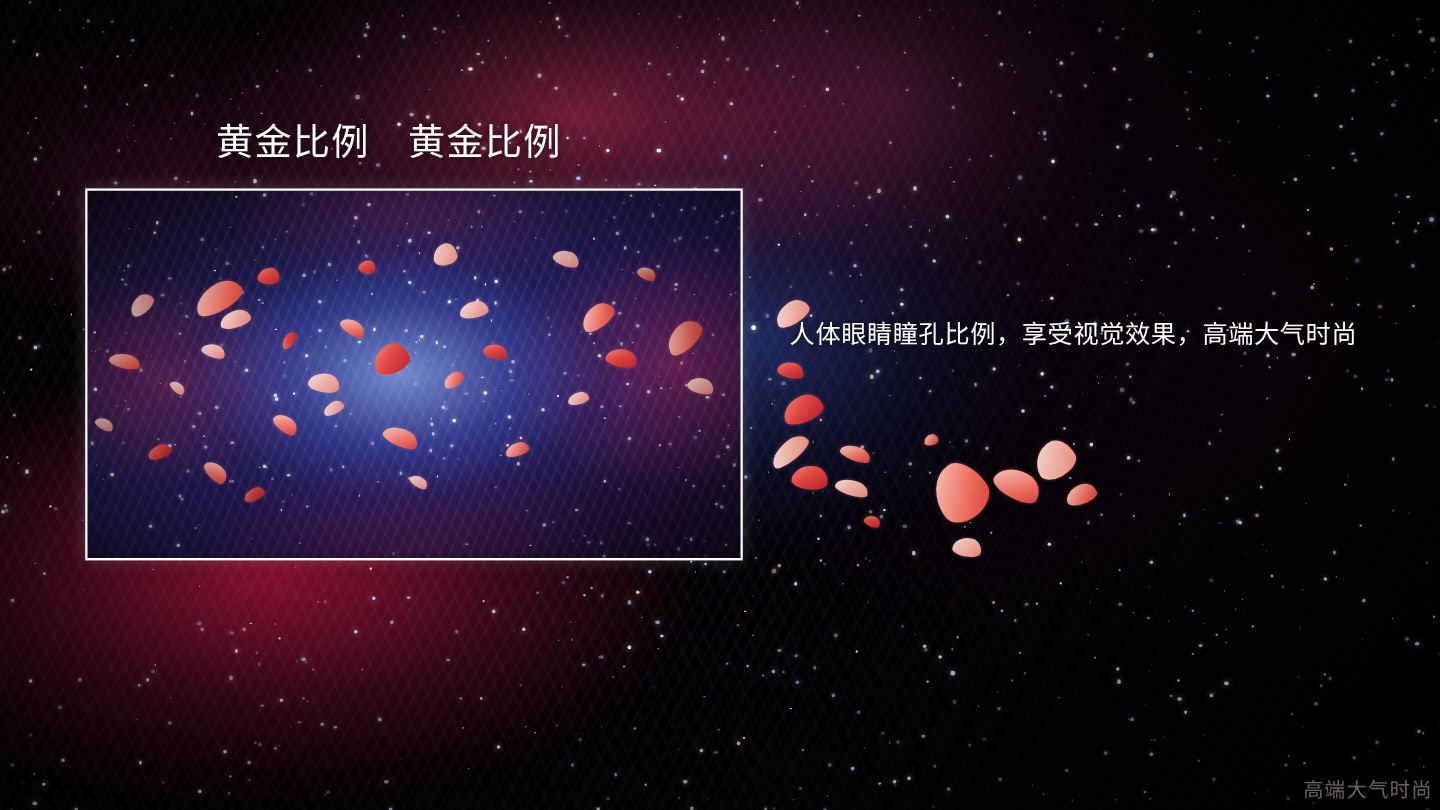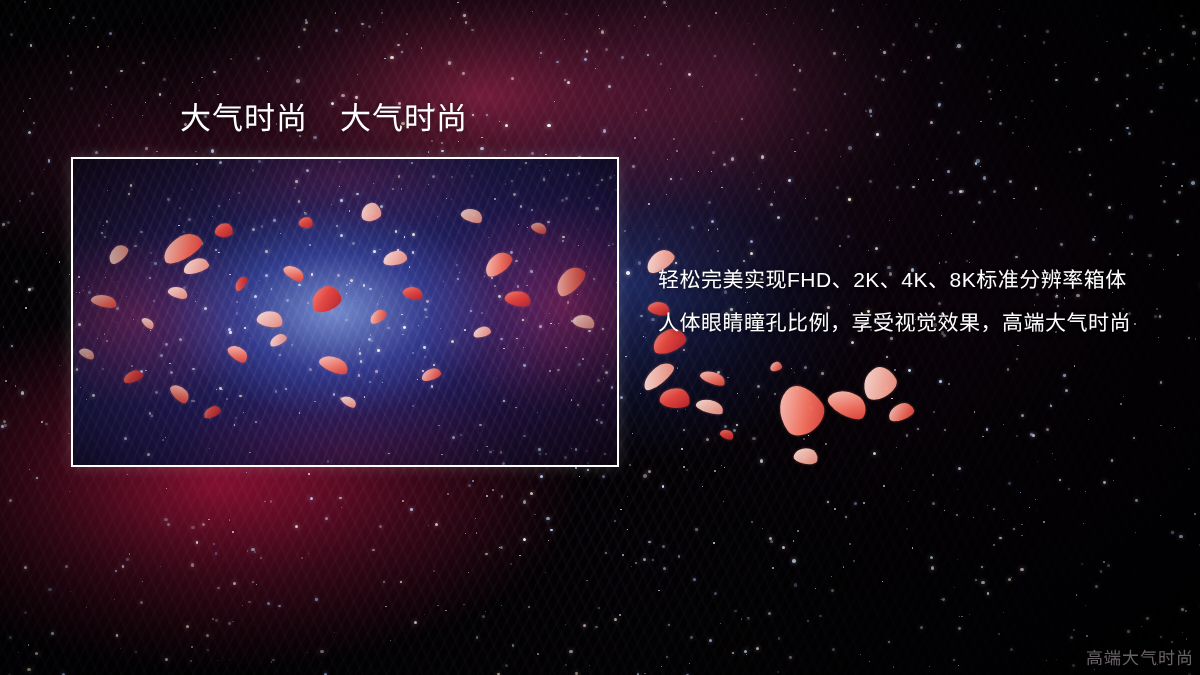--- a/index.html
+++ b/index.html
@@ -1571,22 +1571,21 @@
         <div class="petal pale" style="left:500px;top:156px;width:22px;height:13px;transform:rotate(16deg);opacity:0.92;"></div>
         <div class="petal deep" style="left:130px;top:248px;width:18px;height:10px;transform:rotate(-22deg);opacity:0.9;"></div>
         <div class="petal pale" style="left:268px;top:238px;width:16px;height:9px;transform:rotate(34deg);opacity:0.89;"></div>
         <div class="petal" style="left:348px;top:210px;width:20px;height:11px;transform:rotate(-16deg);opacity:0.91;"></div>
         <div class="petal pale" style="left:68px;top:160px;width:14px;height:8px;transform:rotate(44deg);opacity:0.88;"></div>
         <div class="petal deep" style="left:160px;top:120px;width:16px;height:9px;transform:rotate(-50deg);opacity:0.9;"></div>
       </div>
     <div class="screen-vig"></div>
   </div>
 
-  <div class="title">大气时尚　大气时尚</div>
+  <div class="title">黄金比例　黄金比例</div>
 
   <div class="body-text">
-    <p>轻松完美实现FHD、2K、4K、8K标准分辨率箱体</p>
     <p>人体眼睛瞳孔比例，享受视觉效果，高端大气时尚</p>
   </div>
 
   <div class="watermark">高端大气时尚</div>
 
 </div>
 
 </body></html>

